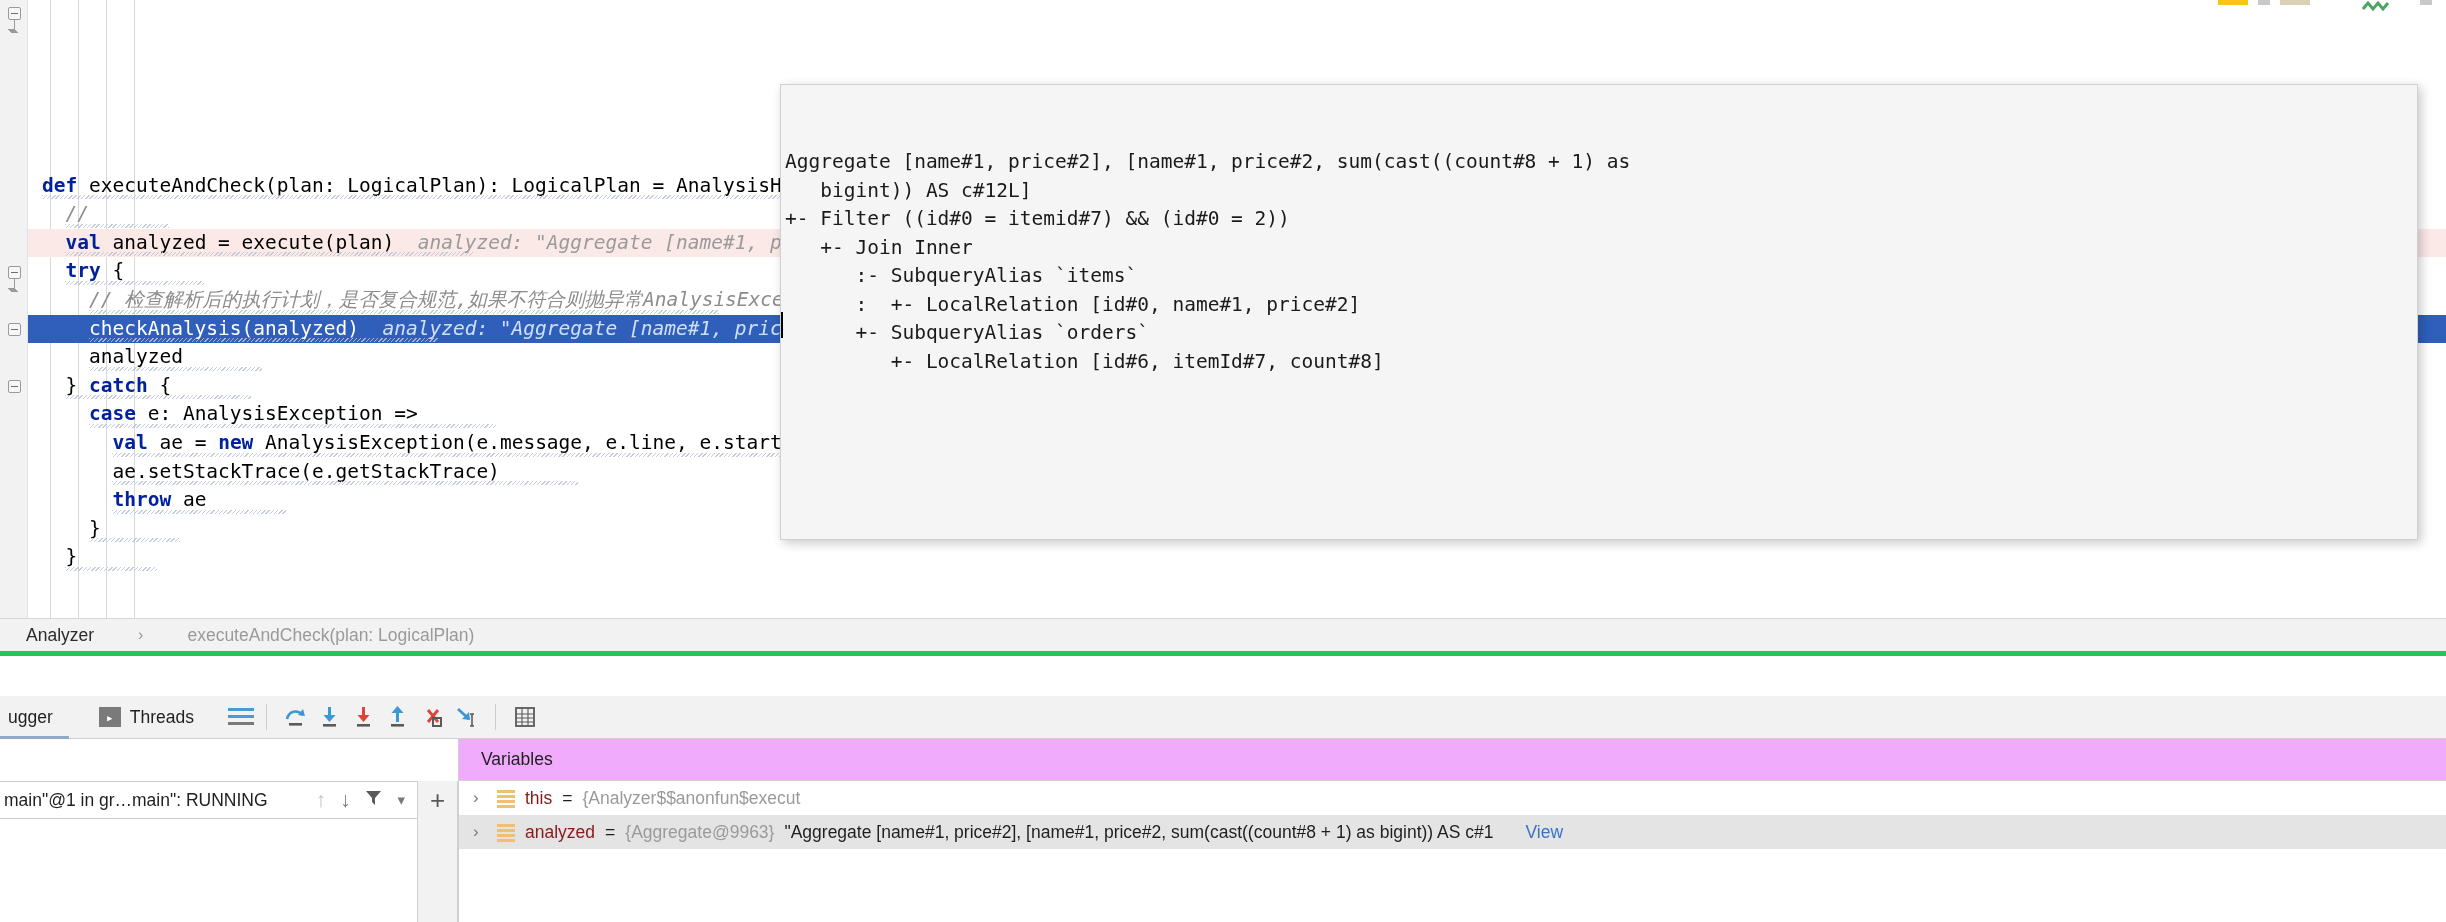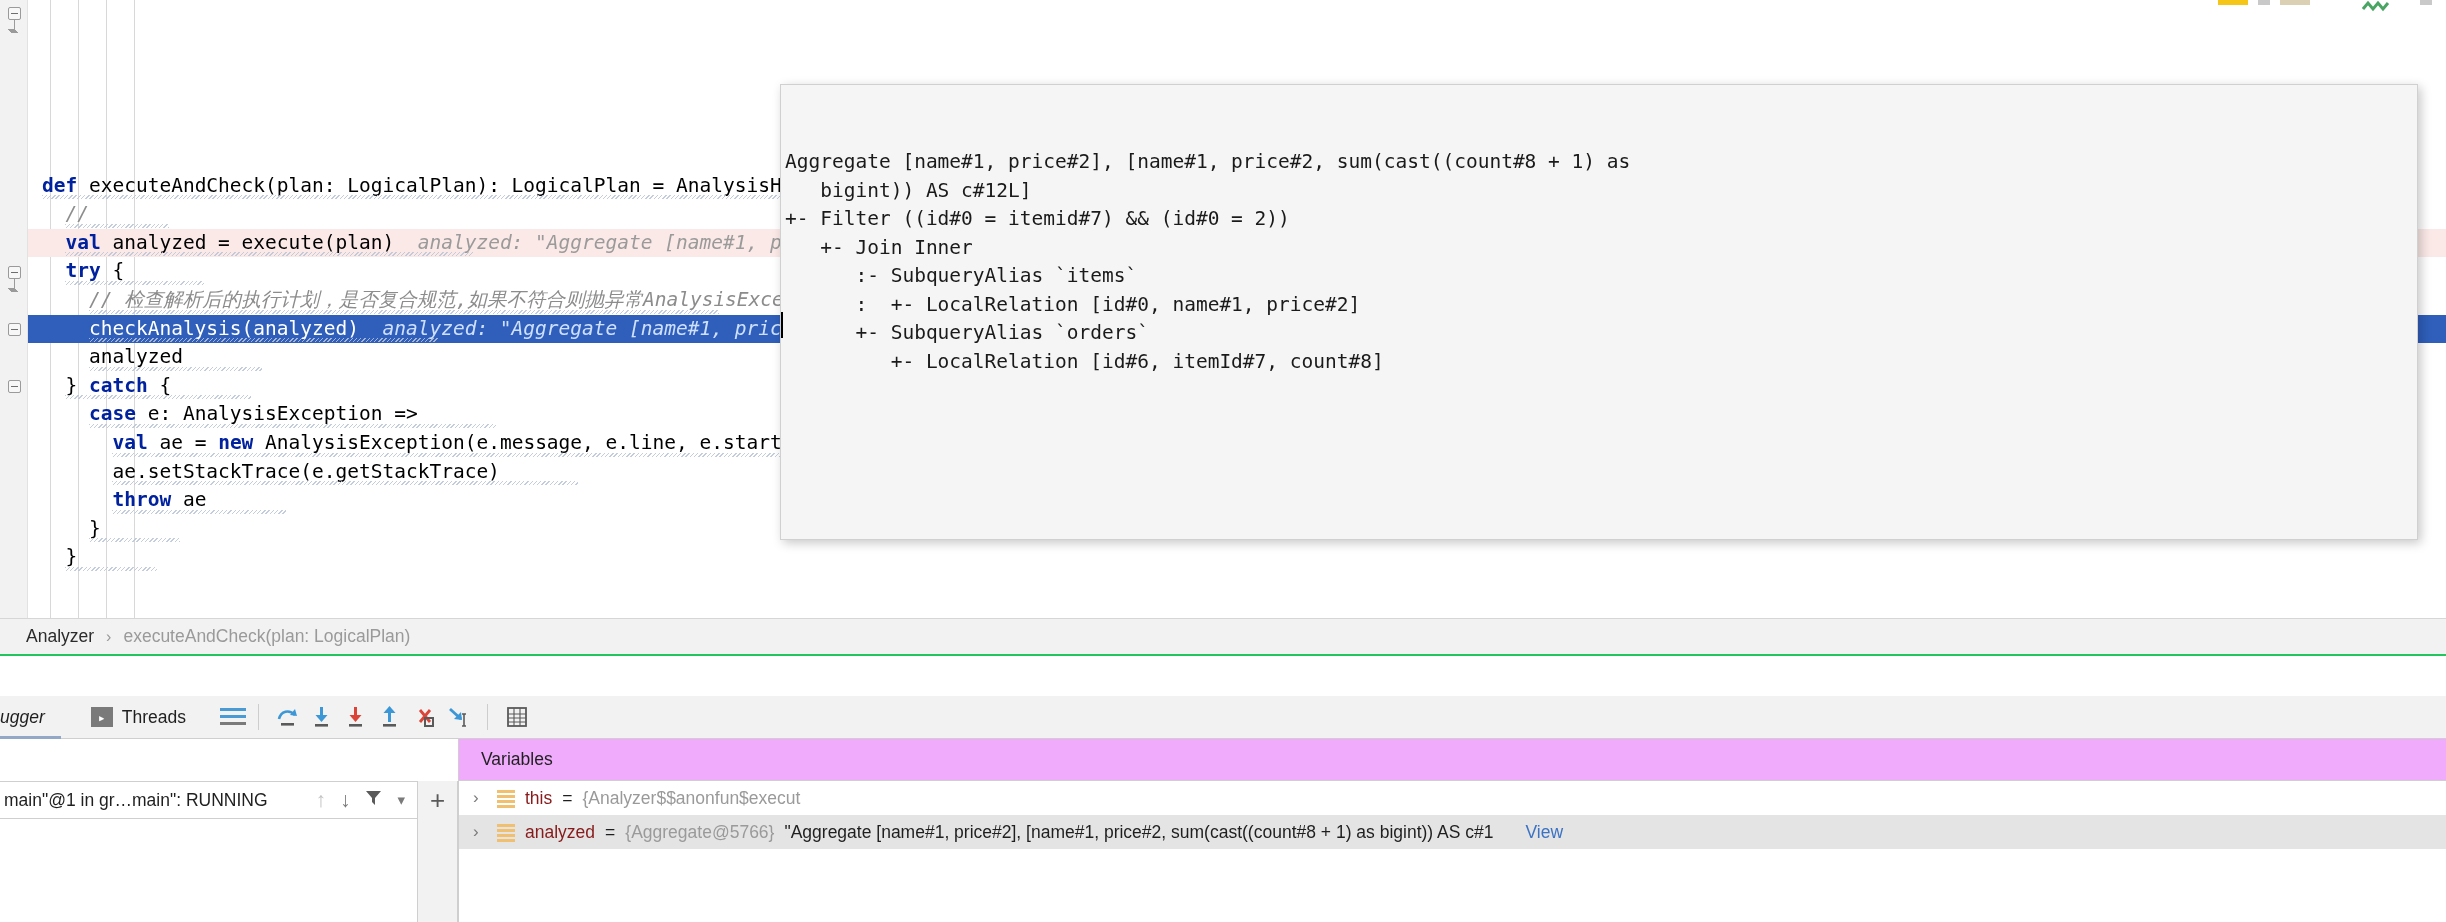--- a/index.html
+++ b/index.html
@@ -70,23 +70,23 @@
     background-image:
       repeating-linear-gradient(135deg,
         #b9c4d6 0px, #b9c4d6 1px, transparent 1px, transparent 3px);
     opacity: .85;
   }
 
   
   .breadcrumb {
     position: absolute; left: 0; top: 618px; width: 2446px; height: 38px;
     background: #f2f2f2; border-top: 1px solid #d6d6d6;
-    border-bottom: 2px solid #22c55e;
+    border-bottom: 5px solid #22c55e;
     display: flex; align-items: center; padding-left: 26px;
-    font-size: 17.5px; color: #2b2b2b;
+    font-size: 17.5px; color: #2b2b2b; gap: 32px;
   }
   .bc-sep { color: #9a9a9a; margin: 0 12px; font-size: 16px; }
   .bc-dim { color: #9a9a9a; }
 
   
   .runtabs {
     position: absolute; left: 0; top: 656px; width: 2446px; height: 40px;
     background: #f2f2f2; border-bottom: 1px solid #cfcfcf;
     display: flex; align-items: center;
   }
@@ -285,21 +285,21 @@
 </div>
 
 <div class="breadcrumb">
   <span>Analyzer</span>
   <span class="bc-sep">›</span>
   <span class="bc-dim">executeAndCheck(plan: LogicalPlan)</span>
 </div>
 
 
 <div class="dbgbar">
-  <div class="dbgtab active" style="padding-left:0;font-style:italic;">
+  <div class="dbgtab active" style="padding-left:8px;">
     <span>ugger</span>
   </div>
   <div class="dbgtab" style="margin-left:14px;">
     <span class="ico-console">▸</span>
     <span>Threads</span>
   </div>
 
   <div class="ico-lines" style="margin-left:18px;">
     <i></i>
         <i></i>
@@ -394,20 +394,20 @@
         <div class="varrow alt">
           <span class="chev">›</span>
           <span class="ico-field">
             <i></i>
             <i></i>
             <i></i>
             <i></i>
           </span>
           <span class="vname">analyzed</span>
           <span class="veq">=</span>
-          <span class="vval">{Aggregate@5766}</span>
+          <span class="vval">{Aggregate@9963}</span>
           <span class="vstr">"Aggregate [name#1, price#2], [name#1, price#2, sum(cast((count#8 + 1) as bigint)) AS c#1</span>
           <span class="viewlink">View</span>
         </div>
       </div>
 </div>
 
 </div>
 
 </body></html>

